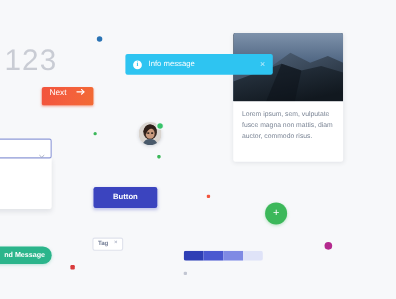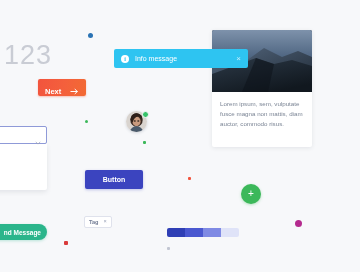--- a/index.html
+++ b/index.html
@@ -34,28 +34,28 @@
   }
 
   
   .next-btn {
     position: absolute;
     left: 38px;
     top: 79px;
     height: 17px;
     padding: 0 7px;
     display: flex;
-    align-items: flex-end;
+    align-items: flex-start;
     gap: 9px;
     border: none;
     border-radius: 2px;
     background: linear-gradient(100deg, #f2543d 0%, #f4603c 55%, #f26a33 100%);
     color: #ffffff;
     font-size: 7.5px;
-    font-weight: 700;
+    font-weight: 400;
     font-family: "Liberation Sans", sans-serif;
     cursor: pointer;
     box-shadow: 0 1px 2px rgba(240,90,55,.35);
   }
   .next-btn .arrow {
     width: 9px;
     height: 9px;
     display: inline-block;
     position: relative;
   }

